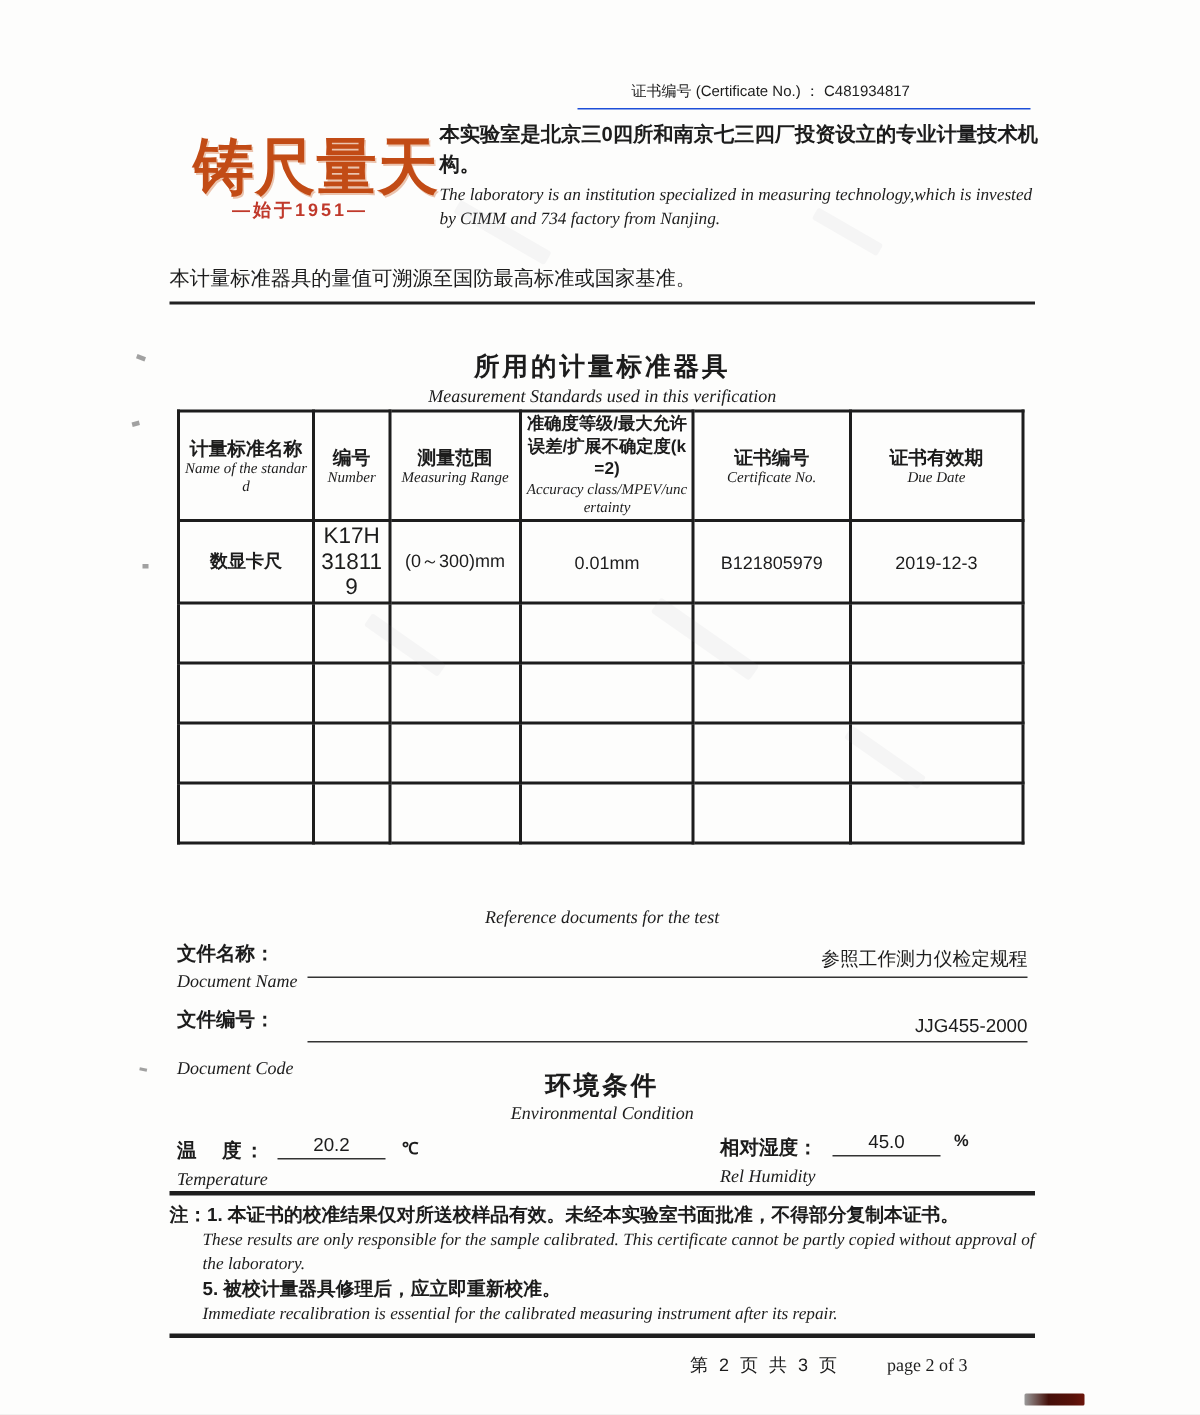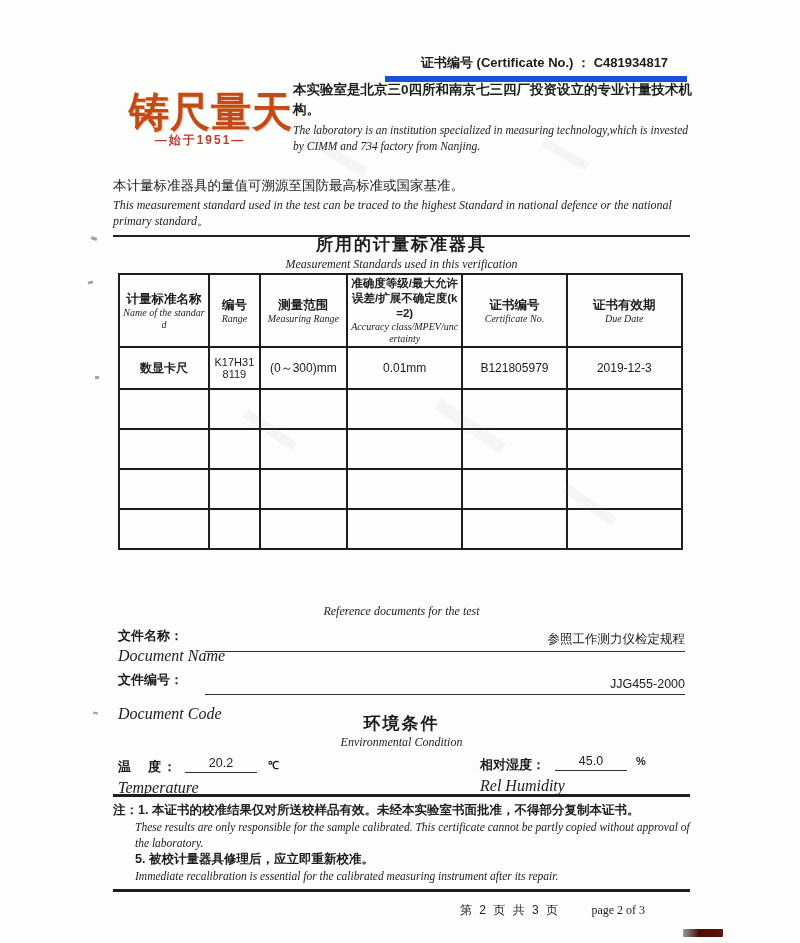--- a/index.html
+++ b/index.html
@@ -5,21 +5,21 @@
   html,body{margin:0;padding:0;background:#e8e8e6;}
   .page{
     position:relative;width:800px;height:943px;margin:0 auto;
     background:#fdfdfc;overflow:hidden;
     font-family:"Liberation Sans",sans-serif;color:#1c1c1c;
   }
   .abs{position:absolute;}
   .en-i{font-family:"Liberation Serif",serif;font-style:italic;}
   
   .cert-line{left:385px;top:52px;width:302px;padding:2px 0 4px 36px;
-    border-bottom:6px solid #1d4ed8;font-size:13px;font-weight:700;box-sizing:border-box;}
+    border-bottom:1px solid #1d4ed8;font-size:10px;font-weight:400;box-sizing:border-box;}
   
   .logo-title{left:126px;top:84px;width:170px;font-size:40px;font-weight:700;
     color:#c24b15;letter-spacing:1px;text-align:center;
     text-shadow:1px 1px 0 rgba(200,90,30,.35);transform:scaleY(1.04);}
   .logo-sub{left:115px;top:132px;width:170px;text-align:center;font-size:12px;
     color:#c0392b;letter-spacing:2px;font-weight:700;}
   
   .intro{left:293px;top:80px;width:400px;}
   .intro .zh{font-size:13.5px;font-weight:700;line-height:20px;}
   .intro .en{font-size:11.5px;line-height:16px;margin-top:2px;}
@@ -34,21 +34,21 @@
   table.std{position:absolute;left:118px;top:273px;width:565px;border-collapse:collapse;table-layout:fixed;}
   table.std td{border:2px solid #1d1d1d;text-align:center;vertical-align:middle;
     padding:1px 2px;word-break:break-all;font-size:12px;}
   table.std td .hzh{font-size:12.5px;font-weight:700;display:block;line-height:16px;}
   table.std td .hen{font-family:"Liberation Serif",serif;font-style:italic;font-size:10px;
     display:block;line-height:12px;}
   tr.hdr{height:52px;} tr.data{height:42px;} tr.empty{height:40px;}
   td.cell-zh{font-size:12.5px;font-weight:600;}
   
   .doc-label-zh{font-size:13px;font-weight:700;}
-  .doc-label-en{font-size:16px;}
+  .doc-label-en{font-size:12px;}
   .doc-line{border-bottom:1.5px solid #333;text-align:right;font-size:12.5px;padding-bottom:3px;}
   
   .env-label{font-size:13px;font-weight:700;}
   .env-val{border-bottom:1.5px solid #333;text-align:center;font-size:12.5px;padding-bottom:2px;}
   .env-unit{font-size:11px;font-weight:700;}
   .divider{left:113px;top:794px;width:577px;height:3px;background:#1e1e1e;}
   
   .notes{left:113px;top:802px;width:577px;border-bottom:3px solid #1e1e1e;padding-bottom:5px;}
   .notes .nzh{font-size:12.5px;font-weight:700;line-height:17px;}
   .notes .nen{font-size:11.5px;line-height:16px;margin-left:22px;}
@@ -76,21 +76,20 @@
   <div class="abs logo-title">铸尺量天</div>
   <div class="abs logo-sub">—始于1951—</div>
 
   <div class="abs intro">
     <div class="zh">本实验室是北京三0四所和南京七三四厂投资设立的专业计量技术机构。</div>
     <div class="en en-i">The laboratory is an institution specialized in measuring technology,which is invested by CIMM and 734 factory from Nanjing.</div>
   </div>
 
   <div class="abs trace">
     <div class="zh">本计量标准器具的量值可溯源至国防最高标准或国家基准。</div>
-    <div class="en en-i">This measurement standard used in the test can be traced to the highest Standard in national defence or the national primary standard。</div>
   </div>
 
   <div class="abs sec-title" style="top:233px;">所用的计量标准器具</div>
   <div class="abs sec-sub en-i" style="top:257px;">Measurement Standards used in this verification</div>
 
   <table class="std">
     <colgroup>
       <col style="width:16%">
         <col style="width:9%">
         <col style="width:15.5%">
@@ -99,42 +98,42 @@
         <col style="width:20.5%">
     </colgroup>
     <tbody>
       <tr class="hdr">
         <td>
             <span class="hzh">计量标准名称</span>
             <span class="hen">Name of the standard</span>
           </td>
         <td>
             <span class="hzh">编号</span>
-            <span class="hen">Range</span>
+            <span class="hen">Number</span>
           </td>
         <td>
             <span class="hzh">测量范围</span>
             <span class="hen">Measuring Range</span>
           </td>
         <td>
             <span class="hzh" style="font-size:11.5px;line-height:15px;">准确度等级/最大允许误差/扩展不确定度(k=2)</span>
             <span class="hen">Accuracy class/MPEV/uncertainty</span>
           </td>
         <td>
             <span class="hzh">证书编号</span>
             <span class="hen">Certificate No.</span>
           </td>
         <td>
             <span class="hzh">证书有效期</span>
             <span class="hen">Due Date</span>
           </td>
       </tr>
       <tr class="data">
         <td class="cell-zh">数显卡尺</td>
-        <td style="font-size:11px;">K17H318119</td>
+        <td style="font-size:15px;">K17H318119</td>
         <td>(0～300)mm</td>
         <td>0.01mm</td>
         <td>B121805979</td>
         <td>2019-12-3</td>
       </tr>
       <tr class="empty">
           <td></td>
           <td></td>
           <td></td>
           <td></td>

